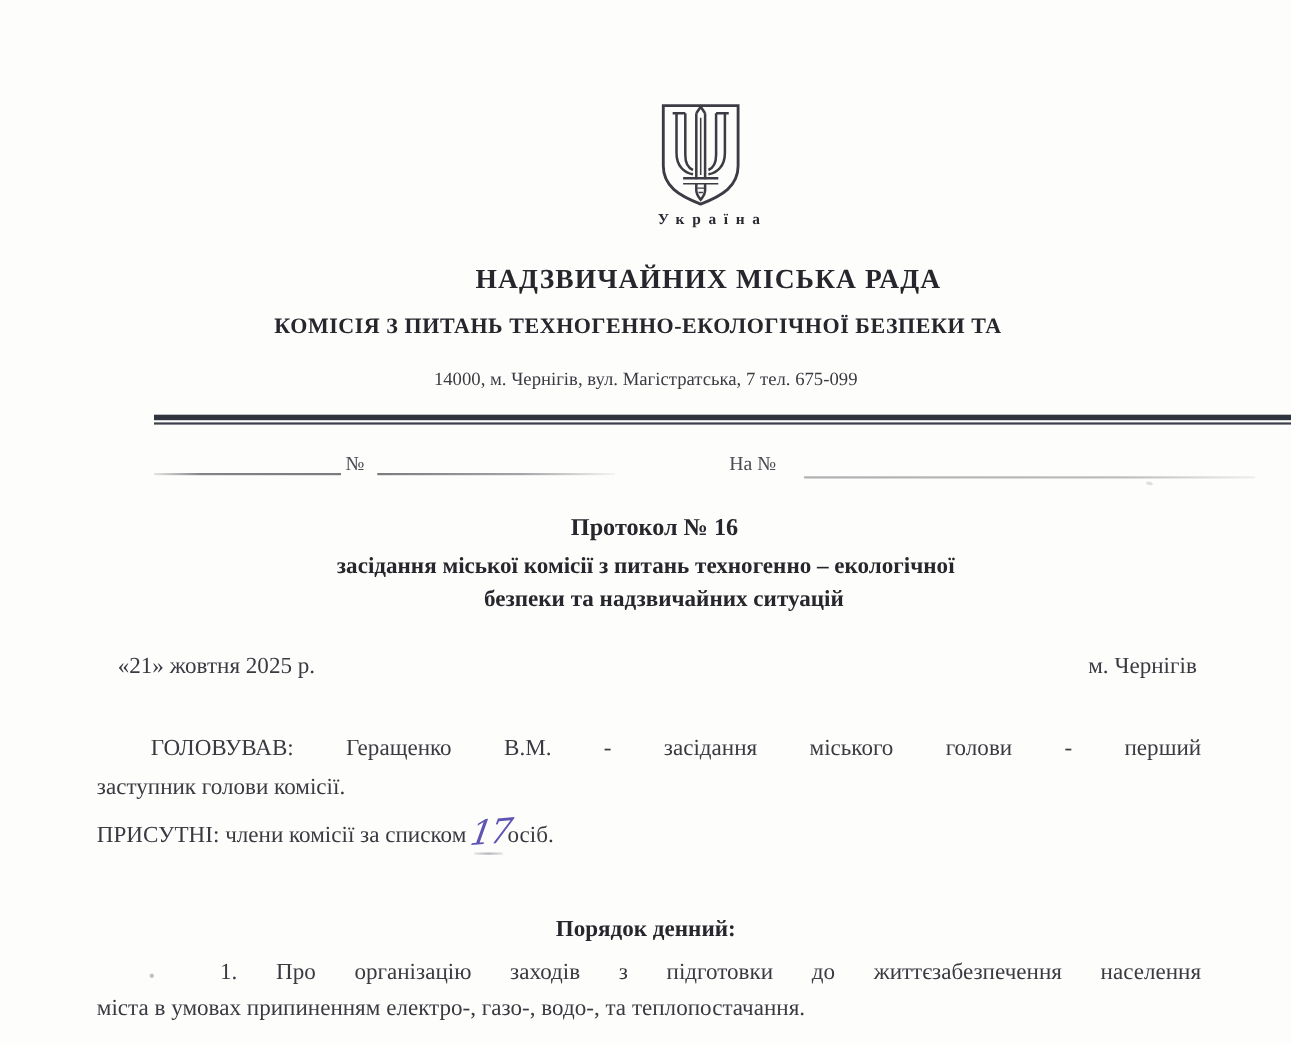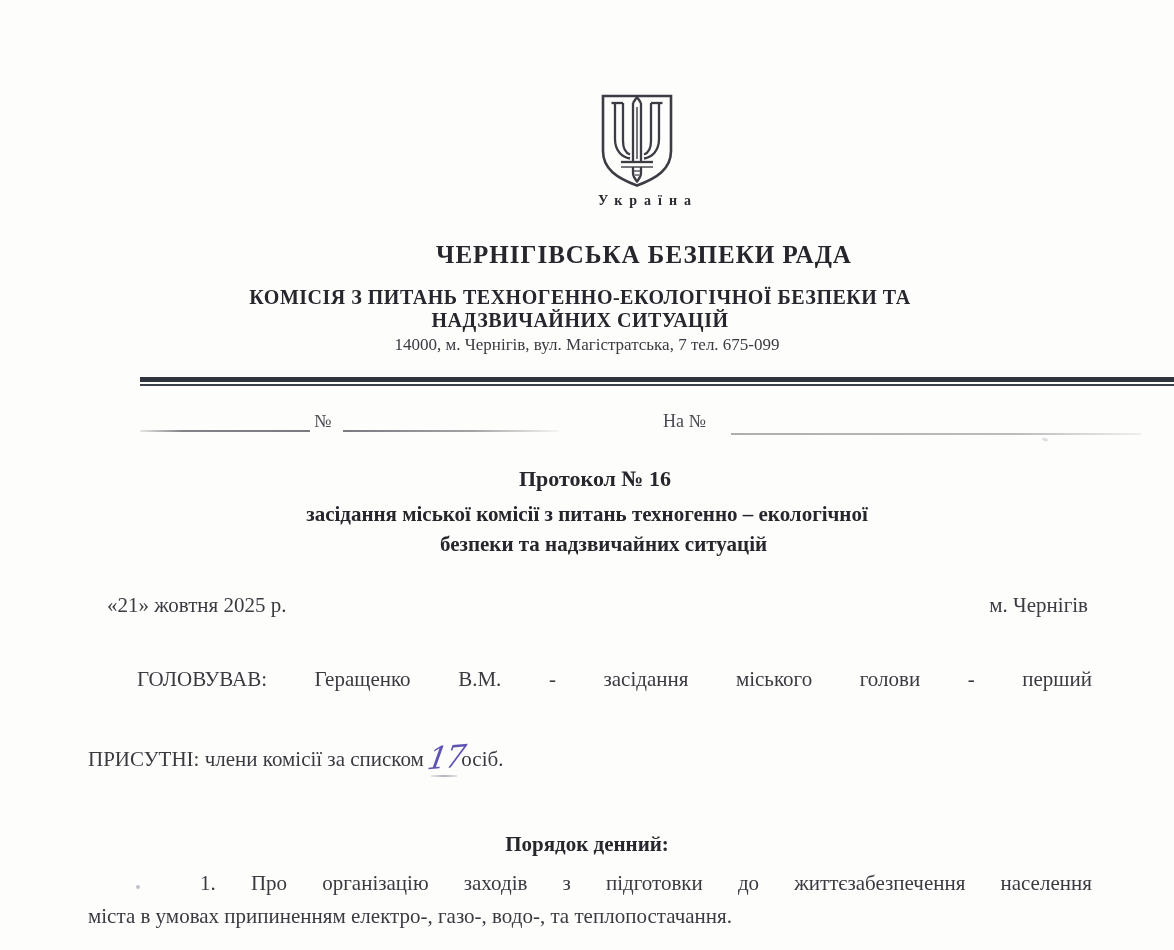--- a/index.html
+++ b/index.html
@@ -88,23 +88,22 @@
         <path d="M22 69 H54"></path>
         <path d="M22 74 H54" stroke-width="1.4"></path>
         <path d="M34 74 V80 C34 84 36 86 38 88.5 C40 86 42 84 42 80 V74"></path>
         <path d="M35 78 H41" stroke-width="1.2"></path>
         <path d="M36 82 H40" stroke-width="1.2"></path>
       </g>
     </svg>
   </div>
   <div class="abs country">Україна</div>
 
-  <div class="abs center org-name">ЧЕРНІГІВСЬКА БЕЗПЕКИ РАДА</div>
+  <div class="abs center org-name">НАДЗВИЧАЙНИХ МІСЬКА РАДА</div>
   <div class="abs center comm1">КОМІСІЯ З ПИТАНЬ ТЕХНОГЕННО-ЕКОЛОГІЧНОЇ БЕЗПЕКИ ТА</div>
-  <div class="abs center comm2">НАДЗВИЧАЙНИХ СИТУАЦІЙ</div>
   <div class="abs center address">14000, м. Чернігів, вул. Магістратська, 7 тел. 675-099</div>
 
   <div class="abs dbl-rule"></div>
 
   <div class="abs u-line u1"></div>
   <div class="abs ref-label no-label">№</div>
   <div class="abs u-line u2"></div>
   <div class="abs ref-label na-label">На №</div>
   <div class="abs u-line u3"></div>
 
@@ -119,20 +118,21 @@
       <span>ГОЛОВУВАВ:</span>
       <span>Геращенко</span>
       <span>В.М.</span>
       <span>-</span>
       <span>засідання</span>
       <span>міського</span>
       <span>голови</span>
       <span>-</span>
       <span>перший</span>
     </div>
+  <div class="abs body-text chaired-l2">заступник голови комісії.</div>
 
   <div class="abs body-text present-row">
     <span>ПРИСУТНІ: члени комісії за списком</span>
     <span class="hw-wrap">
       <span class="hw">17</span>
       <span class="hw-line"></span>
     </span>
     <span>осіб.</span>
   </div>
 

